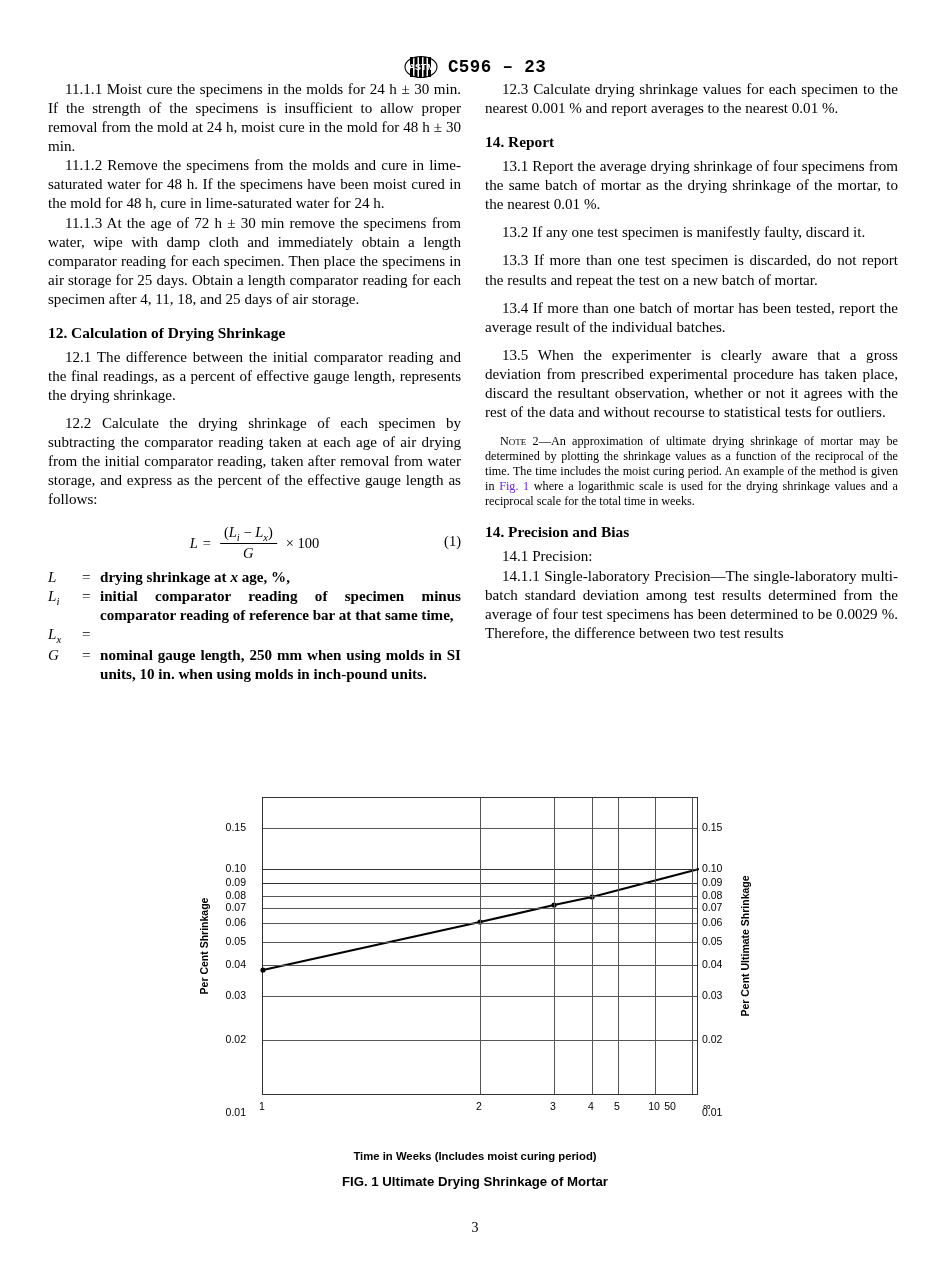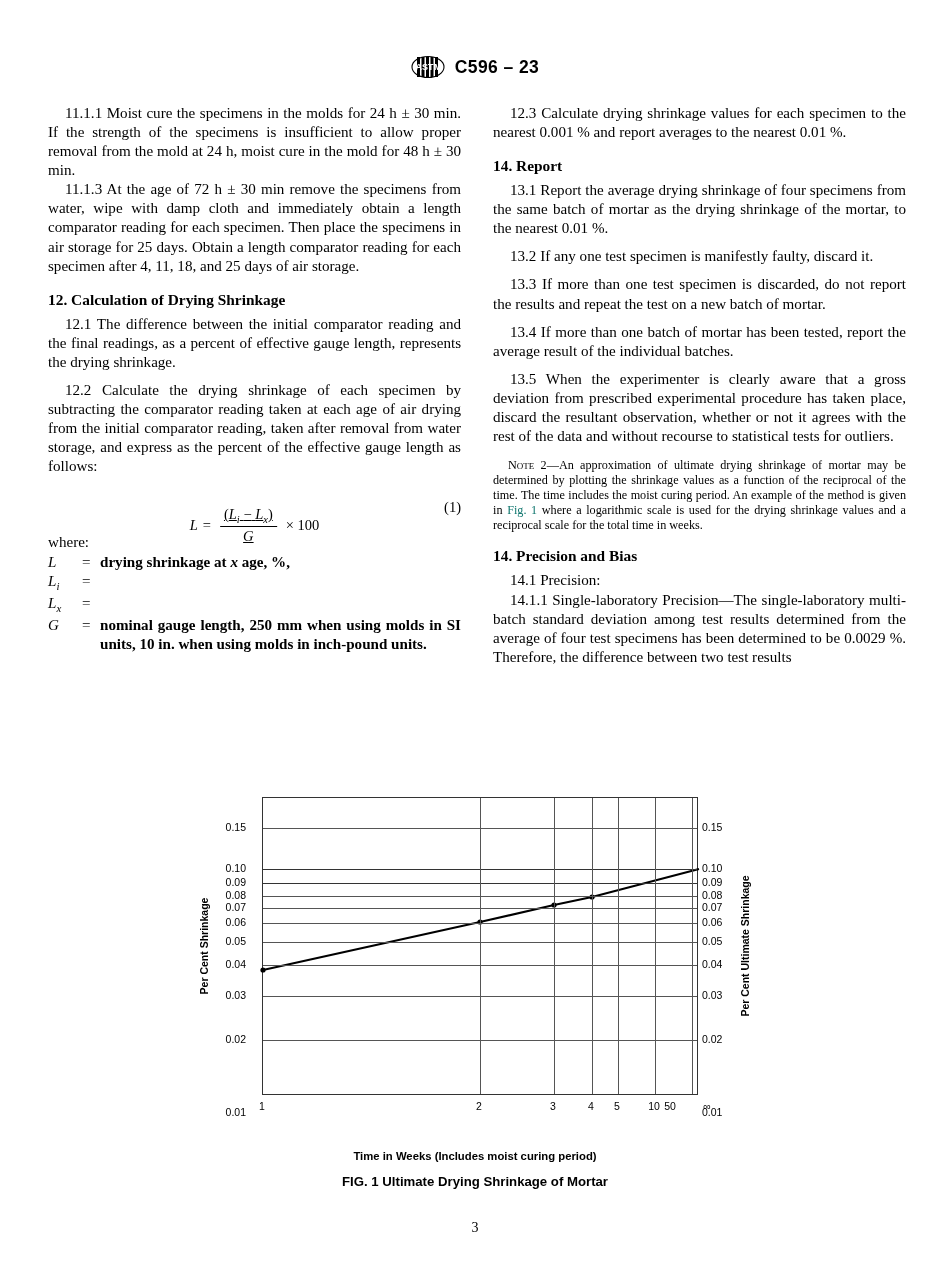--- a/index.html
+++ b/index.html
@@ -20,33 +20,33 @@
     display:flex; align-items:center; justify-content:center;
     gap:10px;
   }
   .astm-logo {
     width:34px; height:30px;
     position:relative;
     display:inline-block;
   }
   .astm-logo svg { display:block; }
   .std-desig {
-    font-family:Liberation Sans, sans-serif;
+    font-family:Liberation Mono, monospace;
     font-weight:bold;
     font-size:17.5px;
     letter-spacing:0.4px;
   }
 
   
   .columns {
     position:absolute;
-    top:104px; left:48px;
+    top:80px; left:48px;
     width:858px;
     display:flex;
-    gap:32px;
+    gap:24px;
   }
   .col { width:413px; }
 
   p {
     margin:0 0 0 0;
     font-size:15.1px;
     line-height:1.265;
     text-align:justify;
     text-justify:inter-word;
     hyphens:none;
@@ -72,23 +72,22 @@
     transform:translateX(-50%);
     display:flex; align-items:center;
     font-size:14.5px;
     font-family:"Liberation Serif", serif;
   }
   .eq i { font-style:italic; }
   .frac {
     display:inline-flex;
     flex-direction:column;
     align-items:center;
-    margin:16px 4px;
+    margin:0 4px;
     vertical-align:middle;
-    text-decoration:underline;
   }
   .frac .num { padding:0 4px 1px 4px; }
   .frac .den { padding:1px 4px 0 4px; border-top:1.2px solid #000; width:100%; text-align:center; box-sizing:border-box;}
   .eqnum { position:absolute; right:0; top:9px; font-size:14.5px; }
   sub.it { font-style:italic; font-size:0.72em; }
 
   
   .where { margin-top:4px; font-size:15.1px; }
   .deflist { margin-top:2px; }
   .defrow { display:flex; font-size:15.1px; line-height:1.26; margin-bottom:0px; }
@@ -98,21 +97,21 @@
 
   
   .note {
     font-size:12.2px;
     line-height:1.22;
     text-align:justify;
     margin-top:12px;
     text-indent:15px;
   }
   .note .nlabel { font-variant:small-caps; }
-  .figlink { color:#0f766e; }
+  .figlink { color:#6d28d9; }
 
   .ital { }
 
   
   .figure {
     position:absolute;
     left:0; top:780px;
     width:950px;
   }
   .chart-area {
@@ -233,51 +232,52 @@
       </svg>
     </span>
     <span class="std-desig">C596 – 23</span>
   </div>
 
   <div class="columns">
 
     <div class="col">
 
       <p class="indent">11.1.1  Moist cure the specimens in the molds for 24 h ± 30 min. If the strength of the specimens is insufficient to allow proper removal from the mold at 24 h, moist cure in the mold for 48 h ± 30 min.</p>
+      <p class="indent">11.1.2  Remove the specimens from the molds and cure in lime-saturated water for 48 h. If the specimens have been moist cured in the mold for 48 h, cure in lime-saturated water for 24 h.</p>
       <p class="indent">11.1.3  At the age of 72 h ± 30 min remove the specimens from water, wipe with damp cloth and immediately obtain a length comparator reading for each specimen. Then place the specimens in air storage for 25 days. Obtain a length comparator reading for each specimen after 4, 11, 18, and 25 days of air storage.</p>
 
       <h3 class="sect">12.  Calculation of Drying Shrinkage</h3>
 
       <p class="indent">12.1  The difference between the initial comparator reading and the final readings, as a percent of effective gauge length, represents the drying shrinkage.</p>
       <p class="indent sp">12.2 Calculate the drying shrinkage of each specimen by subtracting the comparator reading taken at each age of air drying from the initial comparator reading, taken after removal from water storage, and express as the percent of the effective gauge length as follows:</p>
 
       <div class="eqwrap">
         <span class="eq">
           <i>L</i>
           <span style="margin:0 5px;">=</span>
           <span class="frac">
             <span class="num">(<i>L</i><sub class="it">i</sub>&nbsp;<span>−</span>&nbsp;<i>L</i><sub class="it">x</sub>)</span>
             <span class="den"><i>G</i></span>
           </span>
           <span style="margin-left:5px;">× 100</span>
         </span>
         <span class="eqnum">(1)</span>
       </div>
 
-      <div class="where">where:</div>
 
       <div class="deflist">
         <div class="defrow">
           <span class="defsym"><i>L</i></span>
           <span class="defeq">=</span>
           <span class="deftxt">drying shrinkage at <i>x</i> age, %,</span>
         </div>
         <div class="defrow">
           <span class="defsym"><i>L</i><sub class="it">i</sub></span>
           <span class="defeq">=</span>
+          <span class="deftxt">initial comparator reading of specimen minus comparator reading of reference bar at that same time,</span>
         </div>
         <div class="defrow">
           <span class="defsym"><i>L</i><sub class="it">x</sub></span>
           <span class="defeq">=</span>
         </div>
         <div class="defrow">
           <span class="defsym"><i>G</i></span>
           <span class="defeq">=</span>
           <span class="deftxt">nominal gauge length, 250 mm when using molds in SI units, 10 in. when using molds in inch-pound units.</span>
         </div>

